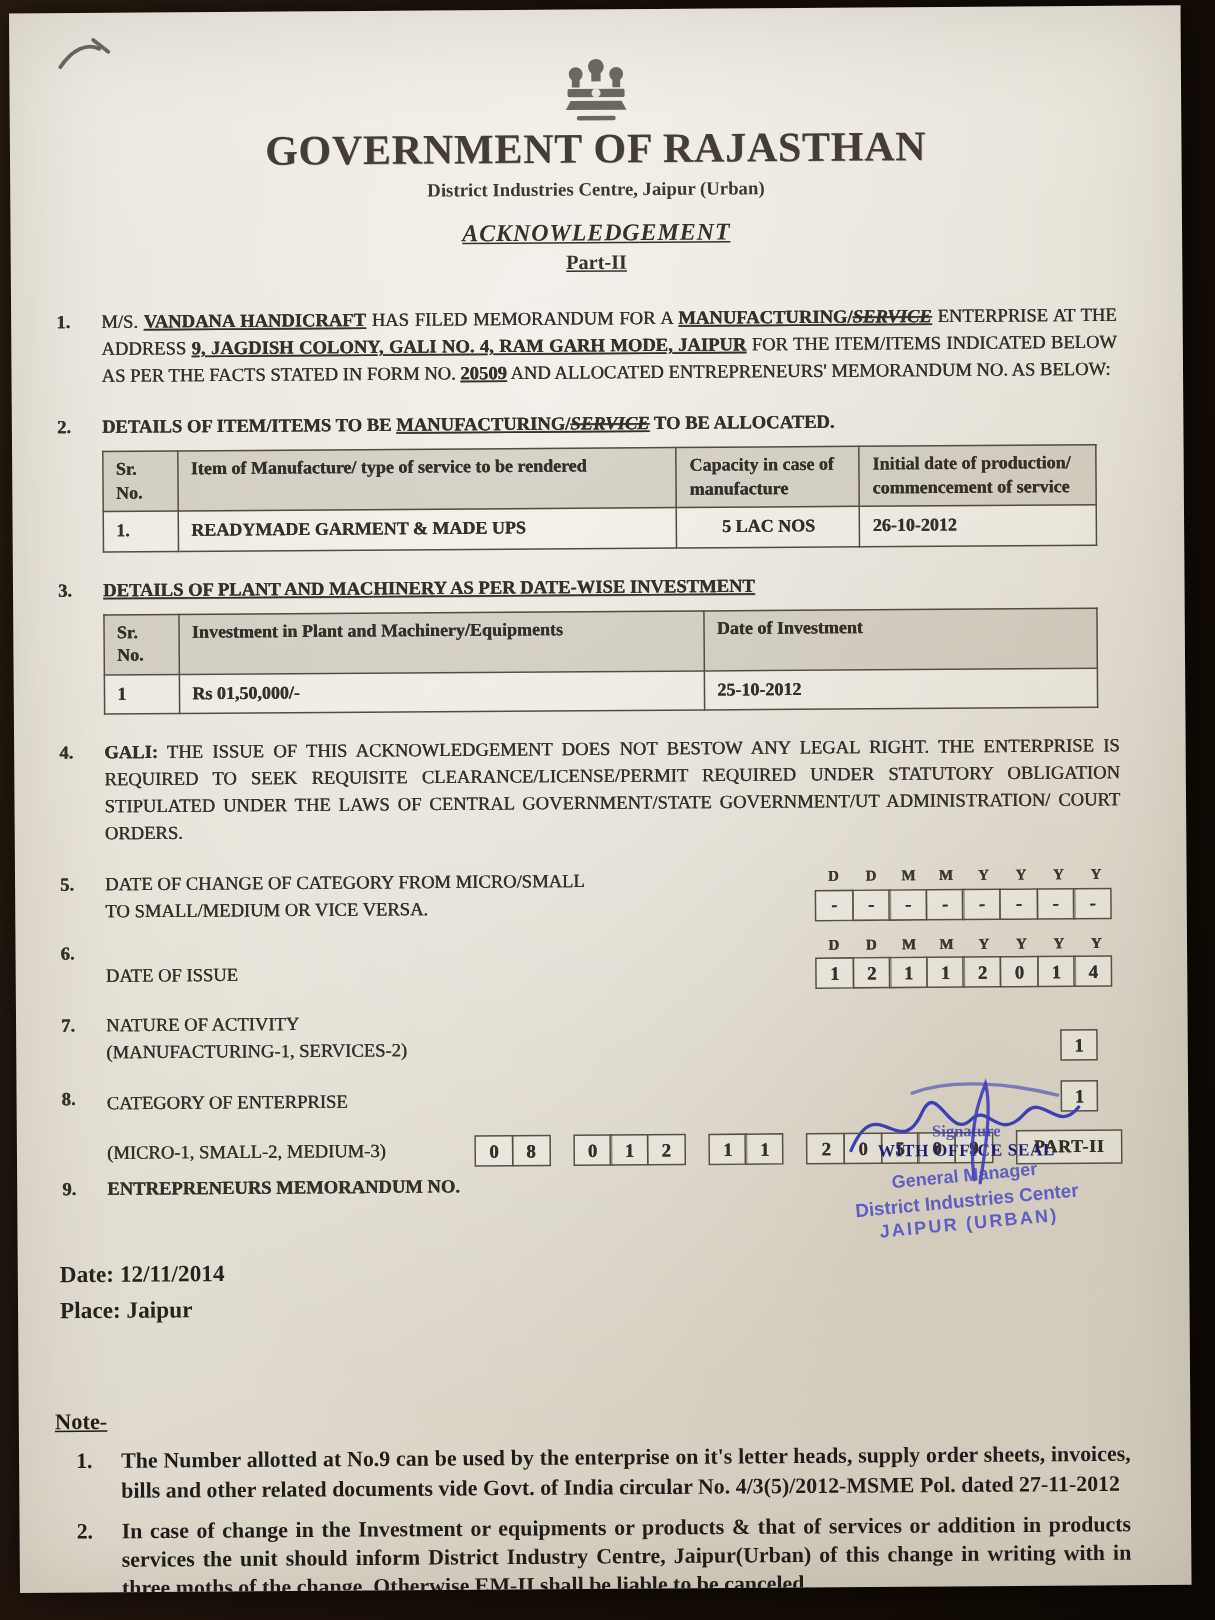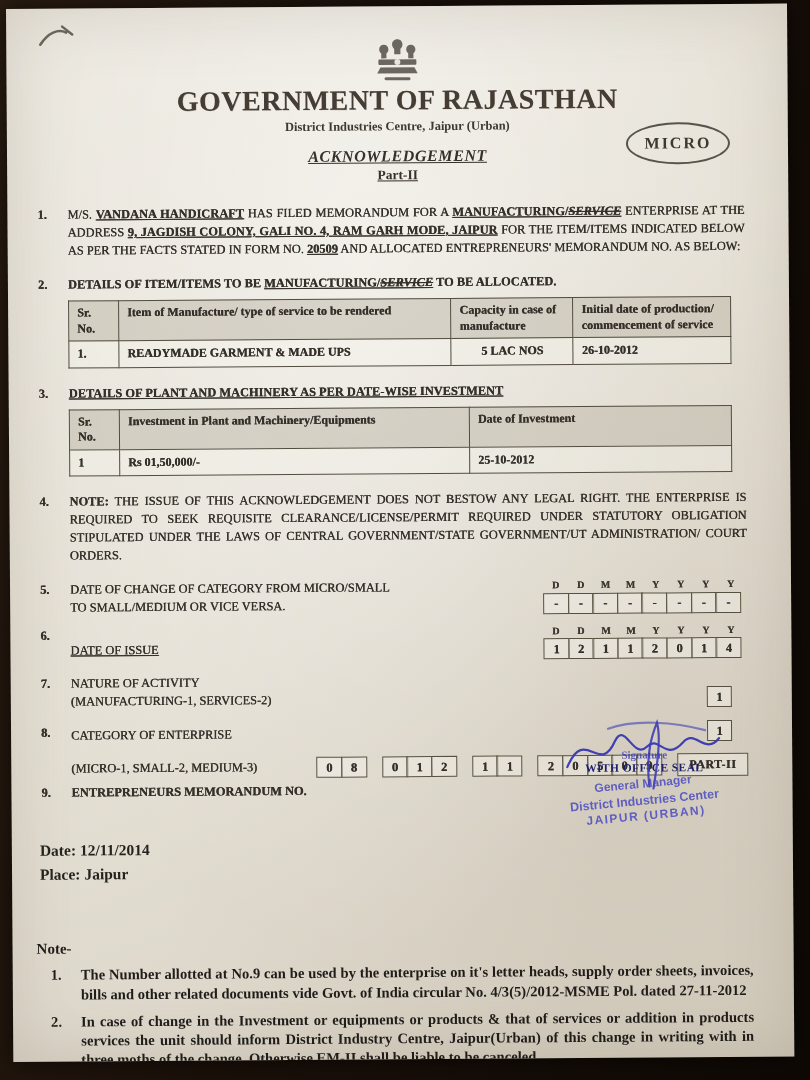--- a/index.html
+++ b/index.html
@@ -71,21 +71,21 @@
   .sig-scribble{position:absolute;top:-34px;left:34px;}
   .sig-label{color:#3b3bb0;font-size:11px;font-weight:bold;opacity:.8;}
   .seal-note{color:#1f1f6e;font-weight:bold;font-size:11.5px;letter-spacing:.4px;margin-top:1px;}
   .stamp{margin-top:3px;transform:rotate(-5deg);color:#4646c2;opacity:.82;
     font-family:"Liberation Sans", sans-serif;font-weight:bold;line-height:1.3;}
   .stamp-l1{font-size:12px;}
   .stamp-l2{font-size:12.5px;}
   .stamp-l3{font-size:12px;letter-spacing:1.5px;}
   
   .notes{margin:54px 40px 0 24px;color:#1f1c19;font-weight:bold;font-size:14.6px;}
-  .notes-heading{font-size:15px;}
+  .notes-heading{font-size:15px;text-decoration:underline;}
   .note-item{display:flex;margin-top:8px;line-height:1.32;}
   .note-item .nn{width:30px;flex:none;padding-left:14px;}
   .note-item .nt{flex:1;text-align:justify;}
 </style>
 </head>
 <body>
 
 <div class="paper">
 
   <svg class="staple" width="60" height="40" viewBox="0 0 60 40">
@@ -97,21 +97,20 @@
       <path d="M23 3c-3.1 0-5.2 2.3-5.2 5.2 0 1.9.9 3.4 2.1 4.4V18h6.2v-5.4c1.2-1 2.1-2.5 2.1-4.4C28.2 5.3 26.1 3 23 3z"></path>
       <path d="M9.5 8.5c-2.6 0-4.6 2-4.6 4.6 0 1.7.8 3.1 2 3.9V22h5.2v-5c1.2-.8 2-2.2 2-3.9 0-2.6-2-4.6-4.6-4.6z"></path>
       <path d="M36.5 8.5c2.6 0 4.6 2 4.6 4.6 0 1.7-.8 3.1-2 3.9V22h-5.2v-5c-1.2-.8-2-2.2-2-3.9 0-2.6 2-4.6 4.6-4.6z"></path>
       <rect x="4" y="23" width="38" height="5.5" rx="1"></rect>
       <circle cx="23" cy="25.7" r="3" fill="#e8e4da"></circle>
       <path d="M6 31h34l3.2 6H2.8z"></path>
       <rect x="10" y="41" width="26" height="3" rx="1.5"></rect>
     </svg>
     <div class="gov-title">GOVERNMENT OF RAJASTHAN</div>
     <div class="dept">District Industries Centre, Jaipur (Urban)</div>
-    <div class="micro-badge">MICRO</div>
     <div class="doc-title">ACKNOWLEDGEMENT</div>
     <div class="doc-subtitle">Part-II</div>
   </div>
 
   <div class="content">
 
     <div class="clause">
       <span class="num">1.</span>
       <div class="body"><span>M/S. </span><span class="u b">VANDANA HANDICRAFT</span><span> HAS FILED MEMORANDUM FOR A </span><span class="u b">MANUFACTURING/</span><span class="strike b">SERVICE</span><span> ENTERPRISE AT THE ADDRESS </span><span class="u b">9, JAGDISH COLONY, GALI NO. 4, RAM GARH MODE, JAIPUR</span><span> FOR THE ITEM/ITEMS INDICATED BELOW AS PER THE FACTS STATED IN FORM NO. </span><span class="u b">20509</span><span> AND ALLOCATED ENTREPRENEURS' MEMORANDUM NO. AS BELOW:</span></div>
     </div>
@@ -166,21 +165,21 @@
             <td>Rs 01,50,000/-</td>
             <td>25-10-2012</td>
           </tr>
         </tbody>
           </table>
       </div>
     </div>
 
     <div class="clause" style="margin-top:17px;">
       <span class="num">4.</span>
-      <div class="body"><span class="b">NOTE:</span><span> THE ISSUE OF THIS ACKNOWLEDGEMENT DOES NOT BESTOW ANY LEGAL RIGHT. THE ENTERPRISE IS REQUIRED TO SEEK REQUISITE CLEARANCE/LICENSE/PERMIT REQUIRED UNDER STATUTORY OBLIGATION STIPULATED UNDER THE LAWS OF CENTRAL GOVERNMENT/STATE GOVERNMENT/UT ADMINISTRATION/ COURT ORDERS.</span></div>
+      <div class="body"><span class="b">GALI:</span><span> THE ISSUE OF THIS ACKNOWLEDGEMENT DOES NOT BESTOW ANY LEGAL RIGHT. THE ENTERPRISE IS REQUIRED TO SEEK REQUISITE CLEARANCE/LICENSE/PERMIT REQUIRED UNDER STATUTORY OBLIGATION STIPULATED UNDER THE LAWS OF CENTRAL GOVERNMENT/STATE GOVERNMENT/UT ADMINISTRATION/ COURT ORDERS.</span></div>
     </div>
 
     <div class="clause" style="margin-top:16px;">
       <span class="num">5.</span>
       <div class="body" style="text-align:left;">
         <div class="flex-row">
           <div>
             <div>DATE OF CHANGE OF CATEGORY FROM MICRO/SMALL</div>
             <div>TO SMALL/MEDIUM OR VICE VERSA.</div>
           </div>
@@ -207,21 +206,21 @@
               </div>
           </div>
         </div>
       </div>
     </div>
 
     <div class="clause" style="margin-top:10px;">
       <span class="num">6.</span>
       <div class="body" style="text-align:left;">
         <div class="flex-row" style="align-items:flex-end;">
-          <div style="padding-bottom:3px;text-decoration:underline;">DATE OF ISSUE</div>
+          <div style="padding-bottom:3px;">DATE OF ISSUE</div>
           <div class="dateblock">
             <div class="letters">
                 <span>D</span>
                 <span>D</span>
                 <span>M</span>
                 <span>M</span>
                 <span>Y</span>
                 <span>Y</span>
                 <span>Y</span>
                 <span>Y</span>

